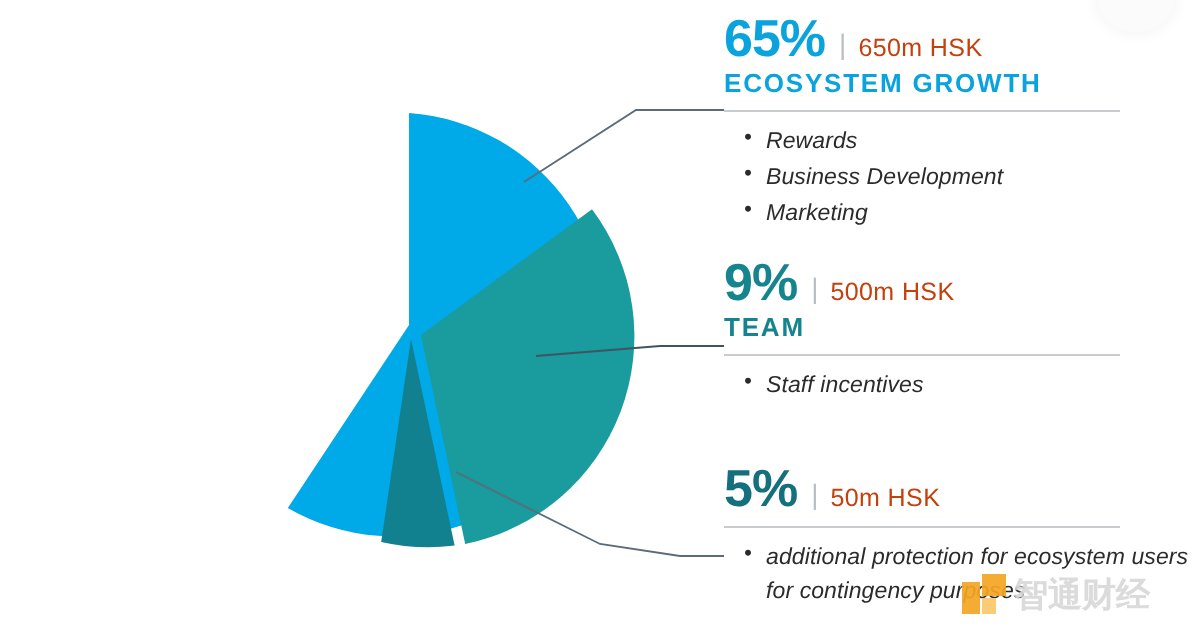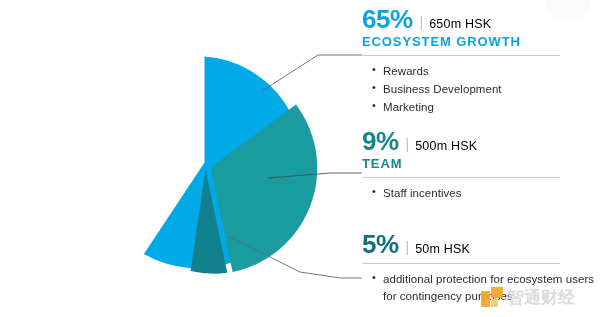--- a/index.html
+++ b/index.html
@@ -86,21 +86,21 @@
     font-size: 14px;
     font-weight: normal;
     color: #b9bfc4;
     margin: 0 6px 0 7px;
     position: relative;
     top: -1px;
   }
   .amount {
     font-size: 12.5px;
     letter-spacing: 0.2px;
-    color: #000000;
+    color: #c2410c;
   }
   .cat {
     font-size: 13px;
     font-weight: bold;
     letter-spacing: 0.9px;
     margin: 0;
     line-height: 1.1;
   }
   .divider {
     height: 1px;
@@ -109,20 +109,21 @@
     width: 198px;
   }
   .legend-block.b1 .divider { width: 198px; }
   .legend-block.b2 .divider { width: 198px; }
   .legend-block.b3 .divider { width: 198px; }
 
   ul.bullets {
     list-style: none;
     margin: 7px 0 0 0;
     padding: 0 0 0 10px;
+    font-style: italic;
   }
   ul.bullets li {
     position: relative;
     font-size: 11.5px;
     color: #2b2b2b;
     line-height: 1.45;
     padding-left: 11px;
     margin-bottom: 1px;
     letter-spacing: 0.05px;
   }

